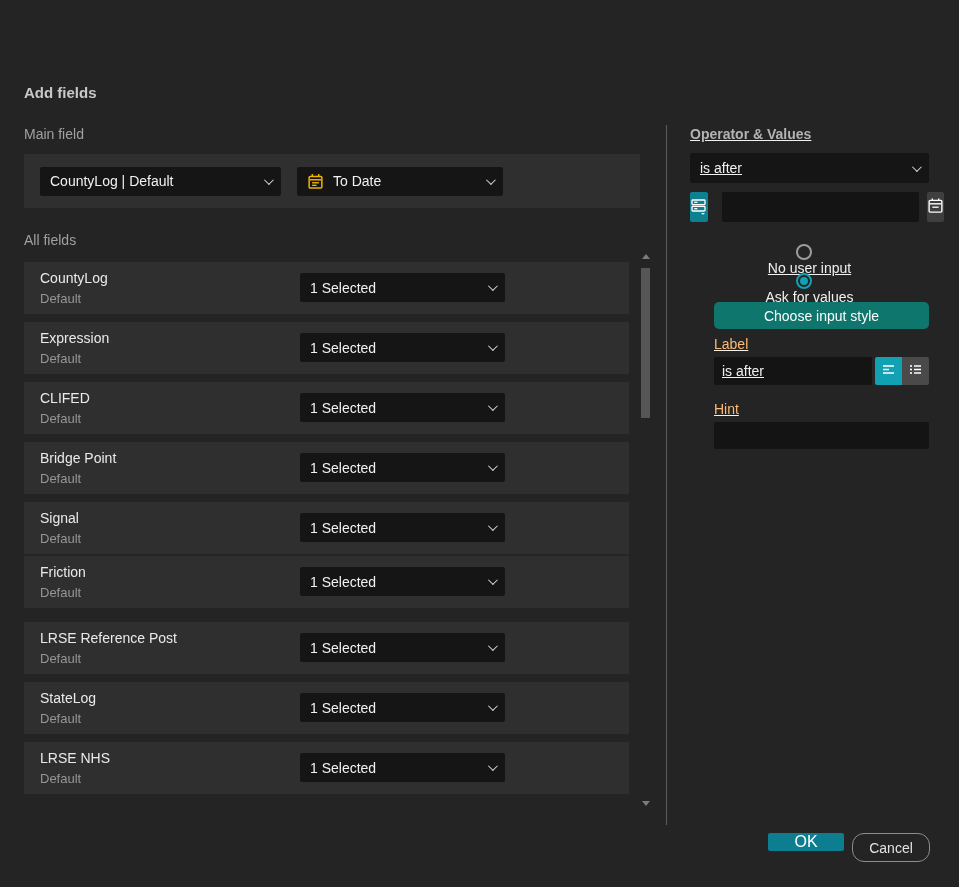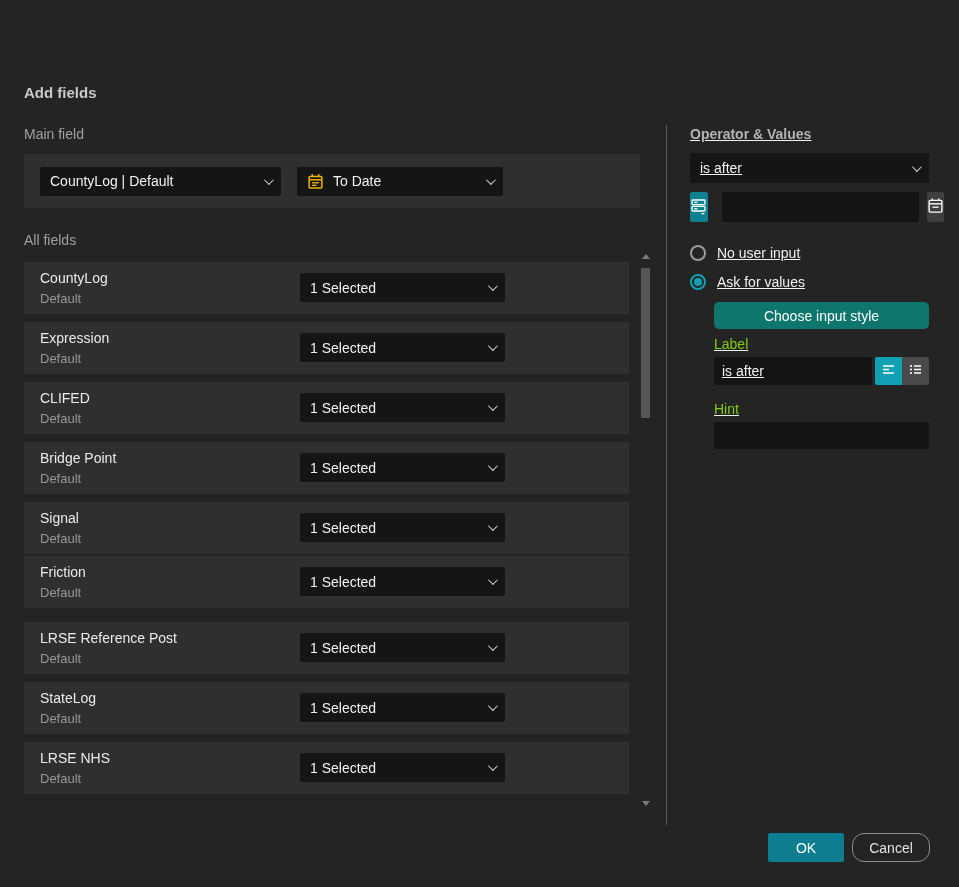--- a/index.html
+++ b/index.html
@@ -74,57 +74,57 @@
   }
   .value-input {
     flex:1; margin:0 8px 0 14px; background:#141414; border:none; border-radius:2px;
     color:#f1f1f1; font-size:14px; padding:0 8px; height:30px;
     font-family:"Liberation Sans","DejaVu Sans",sans-serif;
   }
   .btn-icon-gray {
     width:32px; height:30px; background:#3f3f3f; border:none; border-radius:2px;
     display:flex; align-items:center; justify-content:center; cursor:pointer;
   }
-  .radio-row { display:flex; align-items:center; height:18px; margin-bottom:11px; cursor:pointer; }
+  .radio-row { display:flex; align-items:center; height:18px; margin-bottom:11px; cursor:pointer;flex-direction:column; }
   .radio { width:16px; height:16px; border-radius:50%; margin-right:11px; flex:0 0 auto; }
   .radio.off { border:2px solid #9c9c9c; background:transparent; }
   .radio.on  { border:2px solid #12a0b3; background:transparent; position:relative; }
   .radio.on::after {
     content:""; position:absolute; left:2px; top:2px; width:8px; height:8px;
     border-radius:50%; background:#12a0b3;
   }
   .radio-row .lbl-radio { font-size:14px; color:#f0f0f0; }
   .ask-indent { padding-left:24px; }
   .btn-choose {
     width:215px; height:27px; background:#0f766e; color:#fdfdfd; border:none; border-radius:5px;
     font-size:14px; cursor:pointer; margin-bottom:7px;
     font-family:"Liberation Sans","DejaVu Sans",sans-serif;
   }
-  .lbl-small { font-size:14px; color:#84cc16; line-height:17px; margin-bottom:4px; }
+  .lbl-small { font-size:14px; color:#fdba74; line-height:17px; margin-bottom:4px; }
   .label-row { display:flex; height:28px; margin-bottom:16px; }
   .label-input {
     width:158px; background:#141414; border:none; border-radius:2px;
     color:#f1f1f1; font-size:14px; padding:0 8px; height:28px; margin-right:3px;
     font-family:"Liberation Sans","DejaVu Sans",sans-serif;
   }
   .toggle-btn {
     width:27px; height:28px; border:none; display:flex; align-items:center; justify-content:center; cursor:pointer;
   }
   .toggle-btn.active { background:#12a0b3; border-radius:2px 0 0 2px; }
   .toggle-btn.inactive { background:#4a4a4a; border-radius:0 2px 2px 0; }
   .hint-input {
     width:215px; height:27px; background:#141414; border:none; border-radius:2px;
     color:#f1f1f1; font-size:14px; padding:0 8px;
     font-family:"Liberation Sans","DejaVu Sans",sans-serif;
   }
   
   .btn-ok {
-    position:absolute; left:768px; top:833px; width:76px; height:29px;
+    position:absolute; left:768px; top:833px; width:76px; height:18px;
     background:#0d7e90; color:#ffffff; border:none; border-radius:2px;
-    font-size:14px; cursor:pointer; font-family:"Liberation Sans","DejaVu Sans",sans-serif;
+    font-size:16px; cursor:pointer; font-family:"Liberation Sans","DejaVu Sans",sans-serif;
   }
   .btn-cancel {
     position:absolute; left:852px; top:833px; width:78px; height:29px;
     background:transparent; color:#e3e3e3; border:1px solid #8d8d8d; border-radius:12px;
     font-size:14px; cursor:pointer; font-family:"Liberation Sans","DejaVu Sans",sans-serif;
   }
 </style>
 </head>
 <body>
 

